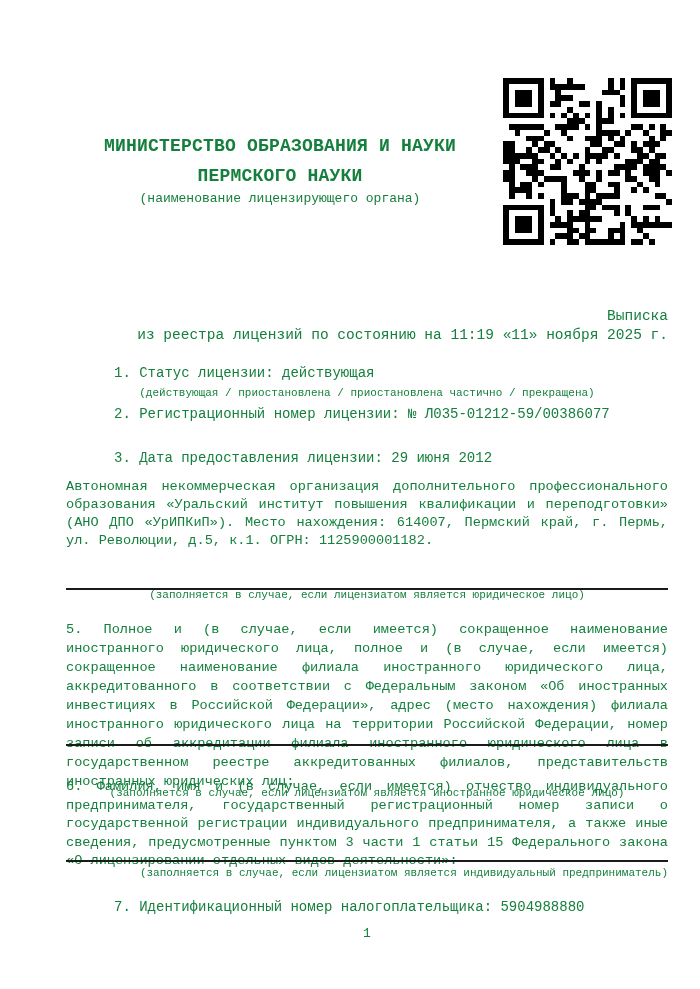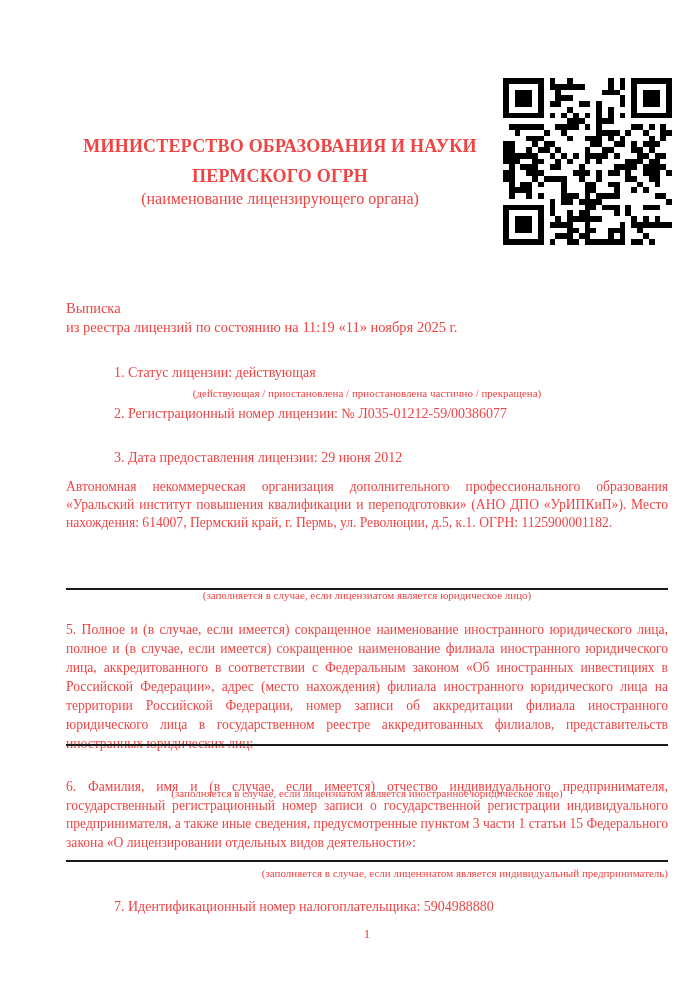--- a/index.html
+++ b/index.html
@@ -1,38 +1,38 @@
 <!DOCTYPE html>
 <html lang="ru"><head>
 <meta charset="utf-8">
 <style>
   html,body{margin:0;padding:0;background:#ffffff;}
   .page{
     position:relative;
     width:700px;height:989px;
     background:#ffffff;
-    font-family:Liberation Serif, serif;
-    color:#ef4444;
+    font-family:Liberation Mono, monospace;
+    color:#15803d;
     overflow:hidden;
   }
   .qr{
     position:absolute;left:503px;top:78px;width:169px;height:167px;
   }
   .qr svg{display:block;width:100%;height:100%;}
   .ministry{
     position:absolute;left:66px;top:131px;width:428px;
     text-align:center;font-weight:bold;font-size:18px;line-height:30px;
     letter-spacing:.2px;
   }
   .ministry-note{
-    font-weight:normal;font-size:16px;line-height:14px;margin-top:1px;letter-spacing:0;
+    font-weight:normal;font-size:13px;line-height:14px;margin-top:1px;letter-spacing:0;
   }
   .doc-title{
-    position:absolute;left:66px;top:299px;width:602px;
-    text-align:left;font-size:14.5px;line-height:19px;
+    position:absolute;left:66px;top:307px;width:602px;
+    text-align:right;font-size:14.5px;line-height:19px;
   }
   .line{
     position:absolute;left:66px;width:602px;
     font-size:14px;line-height:18px;white-space:nowrap;margin-left:48px;
   }
   .para{
     position:absolute;left:66px;width:602px;
     font-size:13.6px;line-height:18px;text-align:justify;
   }
   .para p{margin:0;padding:0;text-align:justify;}
@@ -458,21 +458,21 @@
         <rect x="19" y="28" width="1" height="1"></rect>
         <rect x="20" y="28" width="1" height="1"></rect>
         <rect x="22" y="28" width="1" height="1"></rect>
         <rect x="23" y="28" width="1" height="1"></rect>
         <rect x="25" y="28" width="1" height="1"></rect>
       </svg>
   </div>
 
   <div class="ministry">
     <div>МИНИСТЕРСТВО ОБРАЗОВАНИЯ И НАУКИ</div>
-    <div>ПЕРМСКОГО ОГРН</div>
+    <div>ПЕРМСКОГО НАУКИ</div>
     <div class="ministry-note">(наименование лицензирующего органа)</div>
   </div>
 
   <div class="doc-title">
     <div>Выписка</div>
     <div>из реестра лицензий по состоянию на 11:19 «11» ноября 2025 г.</div>
   </div>
 
   <div class="line" id="i1">1. Статус лицензии: действующая</div>
   <div class="note" id="n1">(действующая / приостановлена / приостановлена частично / прекращена)</div>

